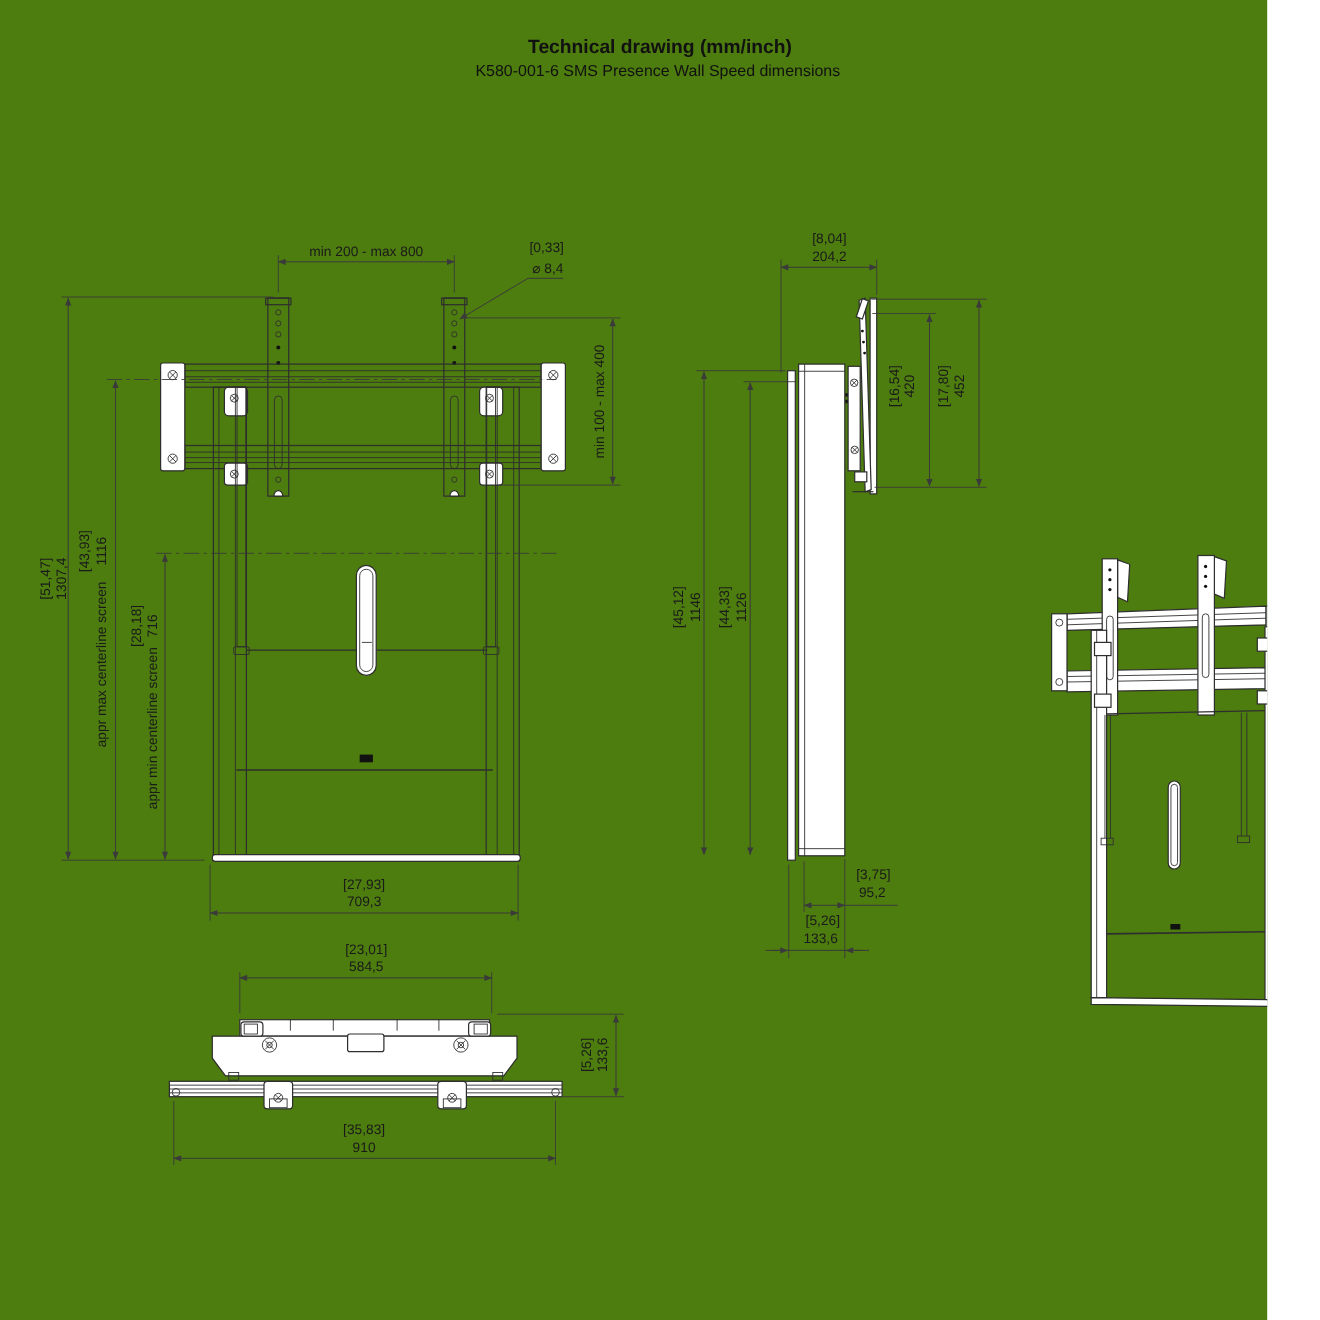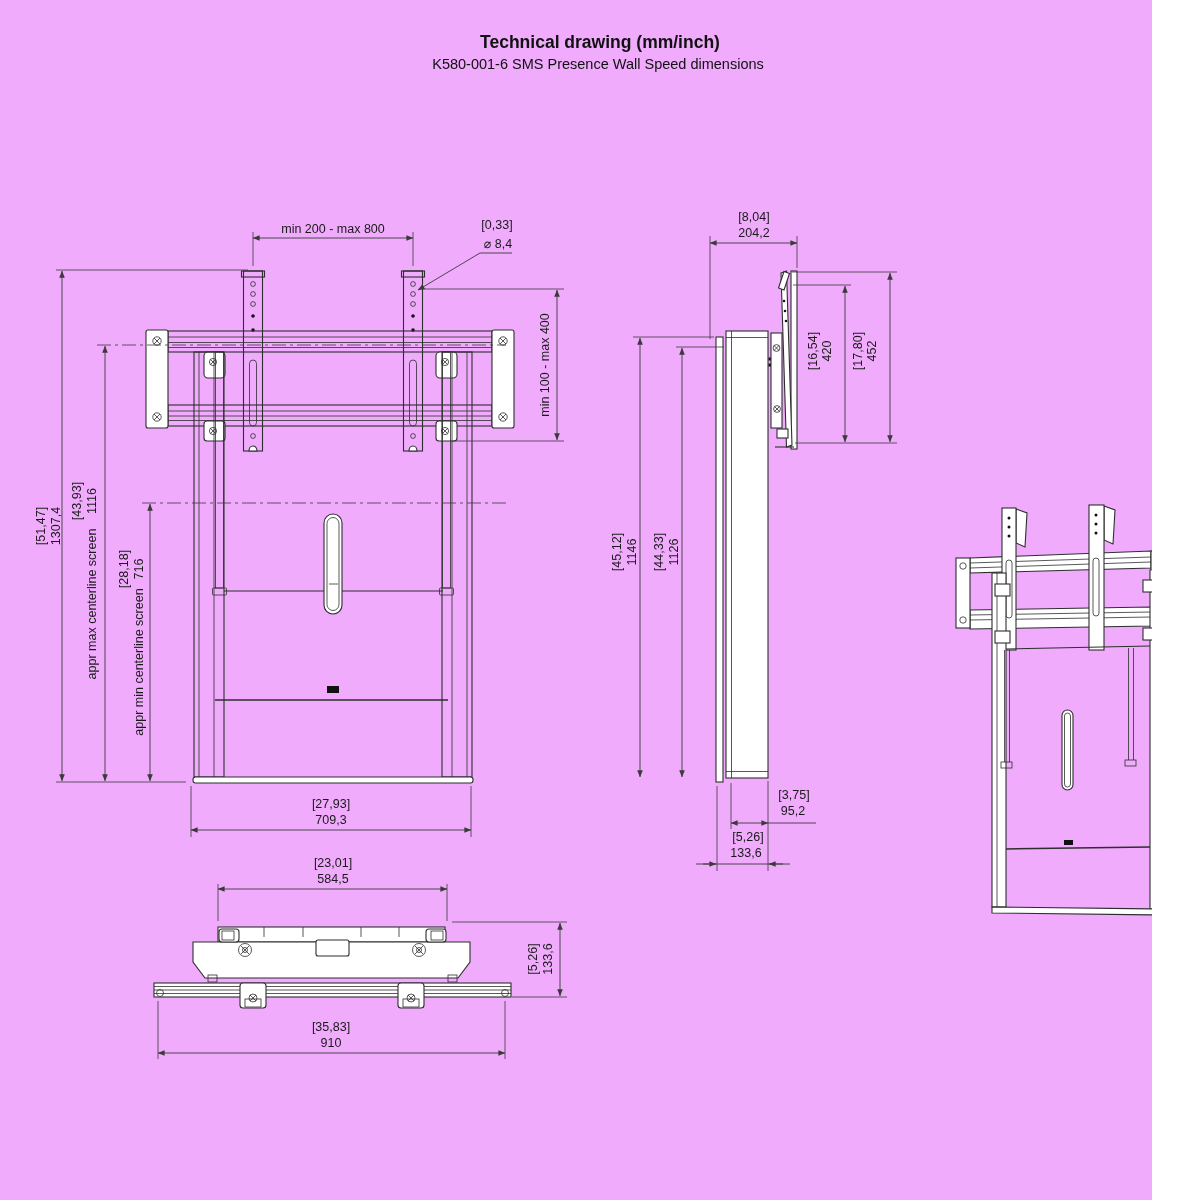--- a/index.html
+++ b/index.html
@@ -1,16 +1,16 @@
 <!DOCTYPE html>
 <html><head>
 <meta charset="utf-8">
 <style>
   html,body{margin:0;padding:0;background:#ffffff;}
-  .stage{position:relative;width:1152px;height:1200px;background:#f0abfc;overflow:hidden;
+  .stage{position:relative;width:1152px;height:1200px;background:#4d7c0f;overflow:hidden;
          font-family:"Liberation Sans", sans-serif;}
   svg{display:block}
   .g1{fill:none;stroke:#2e2e2e;stroke-width:1.1;}
   .g0{fill:none;stroke:#2e2e2e;stroke-width:0.8;}
   .gw{fill:#ffffff;stroke:#2e2e2e;stroke-width:1.1;}
   .gb{fill:#111111;stroke:none;}
   .ext{fill:none;stroke:#3a3a3a;stroke-width:0.8;}
   .cdl{fill:none;stroke:#3a3a3a;stroke-width:0.8;stroke-dasharray:14 4 3 4;}
   .dim{fill:none;stroke:#3a3a3a;stroke-width:0.9;marker-start:url(#arr);marker-end:url(#arr);}
   .dime{fill:none;stroke:#3a3a3a;stroke-width:0.9;marker-end:url(#arr);}

